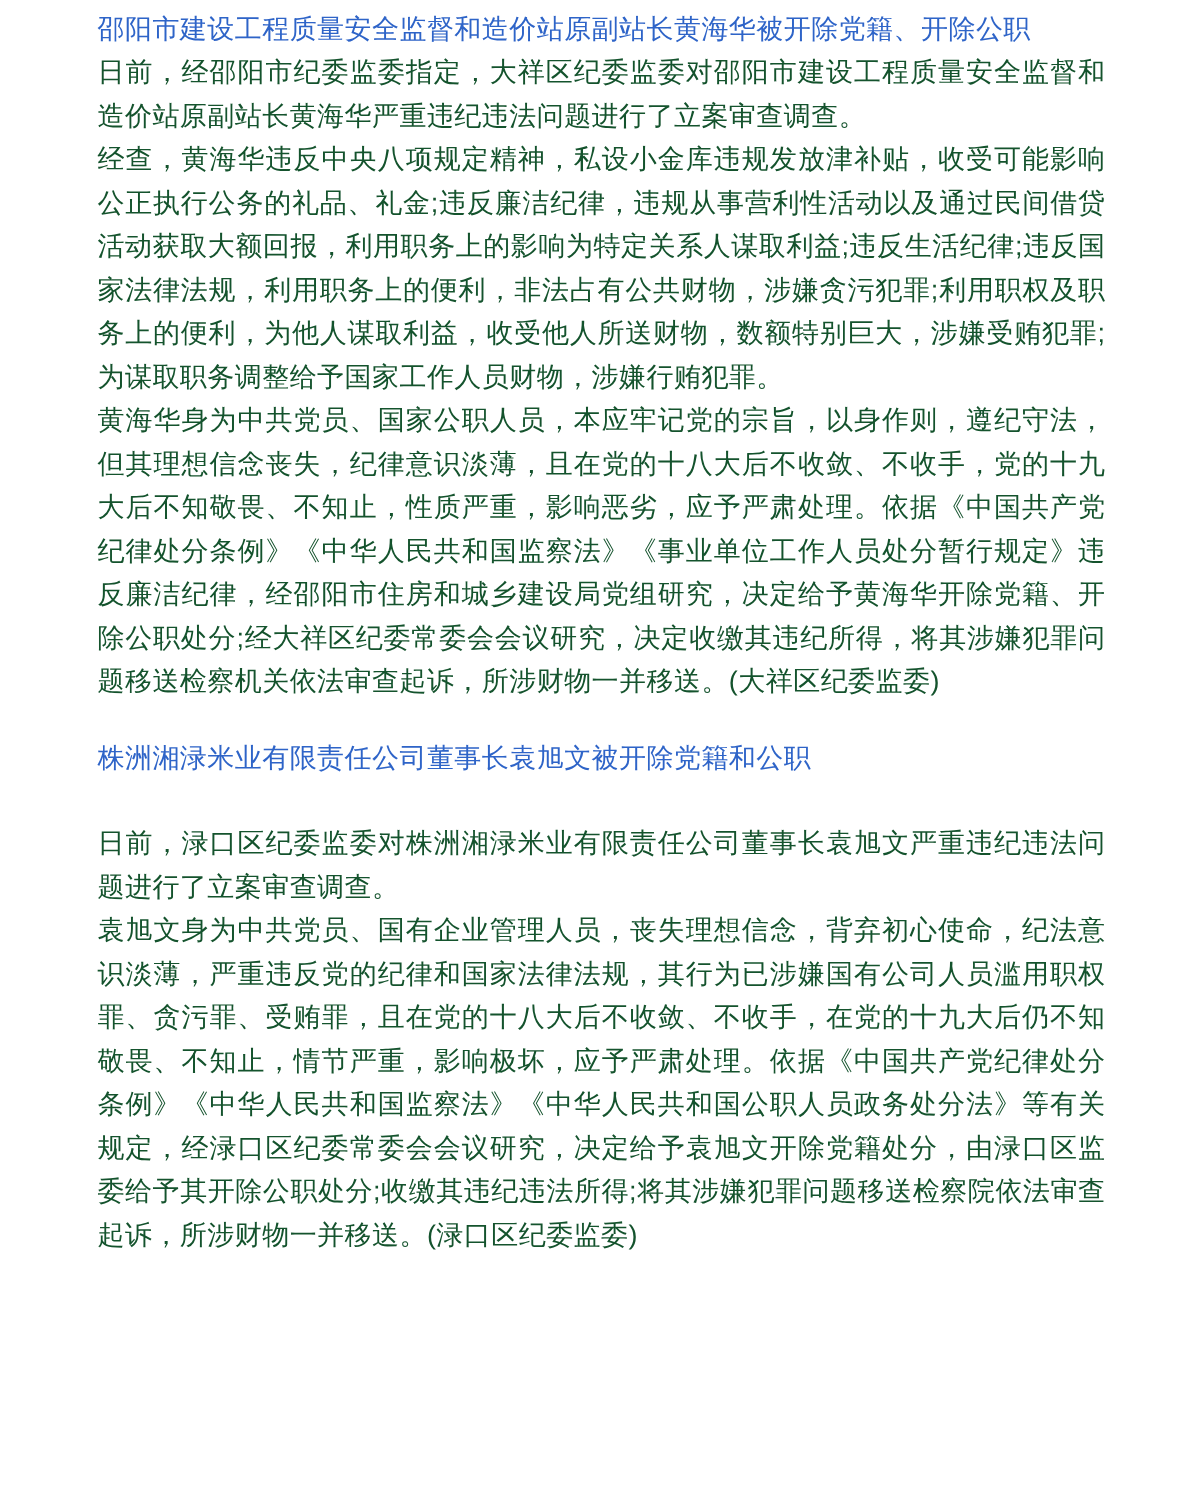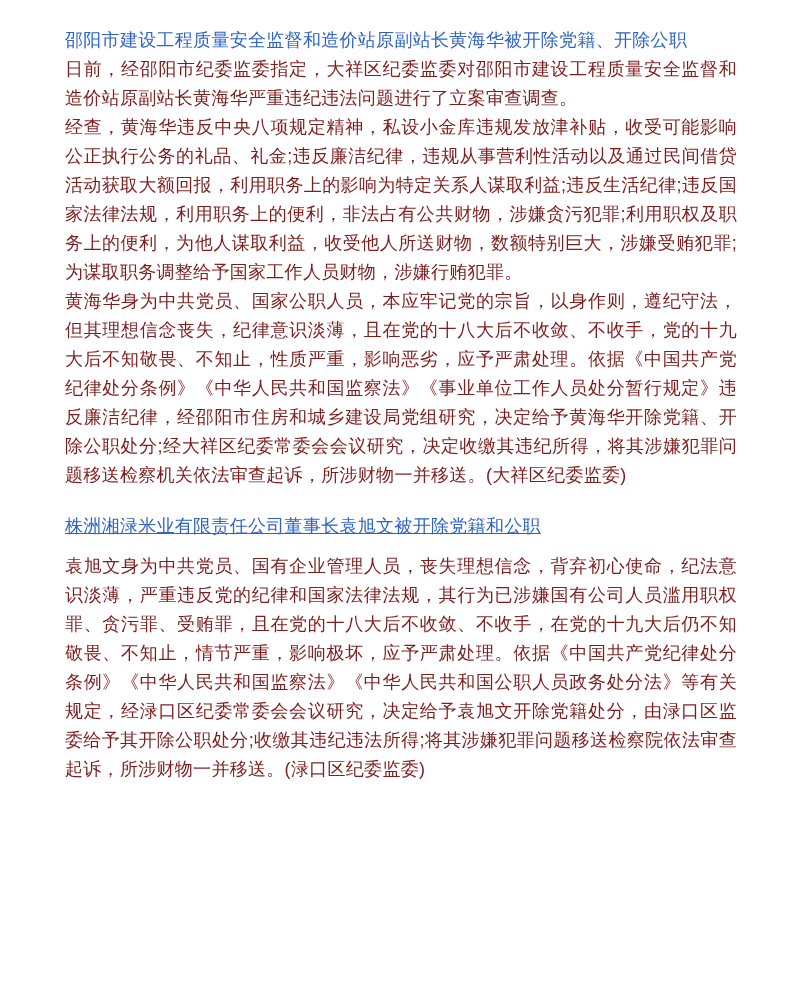--- a/index.html
+++ b/index.html
@@ -8,55 +8,56 @@
     background: #ffffff;
   }
   body {
     width: 800px;
     font-family: "Liberation Sans", "DejaVu Sans", sans-serif;
   }
   .page {
     box-sizing: border-box;
     width: 800px;
     height: 1001px;
-    padding: 26px 63px 0 65px;
+    padding: 5px 63px 0 65px;
     overflow: hidden;
     background: #ffffff;
   }
   .article-title {
     margin: 0;
     font-size: 18px;
     font-weight: 400;
     line-height: 29px;
     color: #2e64c8;
     letter-spacing: 0.3px;
     cursor: pointer;
   }
   .para {
     margin: 0;
     font-size: 18px;
     line-height: 29px;
-    color: #7f1d1d;
+    color: #14532d;
     letter-spacing: 0.3px;
     text-align: justify;
   }
   .gap-above { }
   .article-2 { margin-top: 22px; }
-  .article-2 .article-title { margin-bottom: 11px; text-decoration: underline; }
+  .article-2 .article-title { margin-bottom: 28px; }
 </style>
 </head>
 <body>
 
 <div class="page">
 
   <section class="article article-1">
     <h2 class="article-title">邵阳市建设工程质量安全监督和造价站原副站长黄海华被开除党籍、开除公职</h2>
     <p class="para">日前，经邵阳市纪委监委指定，大祥区纪委监委对邵阳市建设工程质量安全监督和造价站原副站长黄海华严重违纪违法问题进行了立案审查调查。</p>
     <p class="para gap-above">经查，黄海华违反中央八项规定精神，私设小金库违规发放津补贴，收受可能影响公正执行公务的礼品、礼金;违反廉洁纪律，违规从事营利性活动以及通过民间借贷活动获取大额回报，利用职务上的影响为特定关系人谋取利益;违反生活纪律;违反国家法律法规，利用职务上的便利，非法占有公共财物，涉嫌贪污犯罪;利用职权及职务上的便利，为他人谋取利益，收受他人所送财物，数额特别巨大，涉嫌受贿犯罪;为谋取职务调整给予国家工作人员财物，涉嫌行贿犯罪。</p>
     <p class="para gap-above">黄海华身为中共党员、国家公职人员，本应牢记党的宗旨，以身作则，遵纪守法，但其理想信念丧失，纪律意识淡薄，且在党的十八大后不收敛、不收手，党的十九大后不知敬畏、不知止，性质严重，影响恶劣，应予严肃处理。依据《中国共产党纪律处分条例》《中华人民共和国监察法》《事业单位工作人员处分暂行规定》违反廉洁纪律，经邵阳市住房和城乡建设局党组研究，决定给予黄海华开除党籍、开除公职处分;经大祥区纪委常委会会议研究，决定收缴其违纪所得，将其涉嫌犯罪问题移送检察机关依法审查起诉，所涉财物一并移送。(大祥区纪委监委)</p>
   </section>
 
   <section class="article article-2">
     <h2 class="article-title">株洲湘渌米业有限责任公司董事长袁旭文被开除党籍和公职</h2>
+    <p class="para">日前，渌口区纪委监委对株洲湘渌米业有限责任公司董事长袁旭文严重违纪违法问题进行了立案审查调查。</p>
     <p class="para gap-above">袁旭文身为中共党员、国有企业管理人员，丧失理想信念，背弃初心使命，纪法意识淡薄，严重违反党的纪律和国家法律法规，其行为已涉嫌国有公司人员滥用职权罪、贪污罪、受贿罪，且在党的十八大后不收敛、不收手，在党的十九大后仍不知敬畏、不知止，情节严重，影响极坏，应予严肃处理。依据《中国共产党纪律处分条例》《中华人民共和国监察法》《中华人民共和国公职人员政务处分法》等有关规定，经渌口区纪委常委会会议研究，决定给予袁旭文开除党籍处分，由渌口区监委给予其开除公职处分;收缴其违纪违法所得;将其涉嫌犯罪问题移送检察院依法审查起诉，所涉财物一并移送。(渌口区纪委监委)</p>
   </section>
 
 </div>
 
 </body></html>

